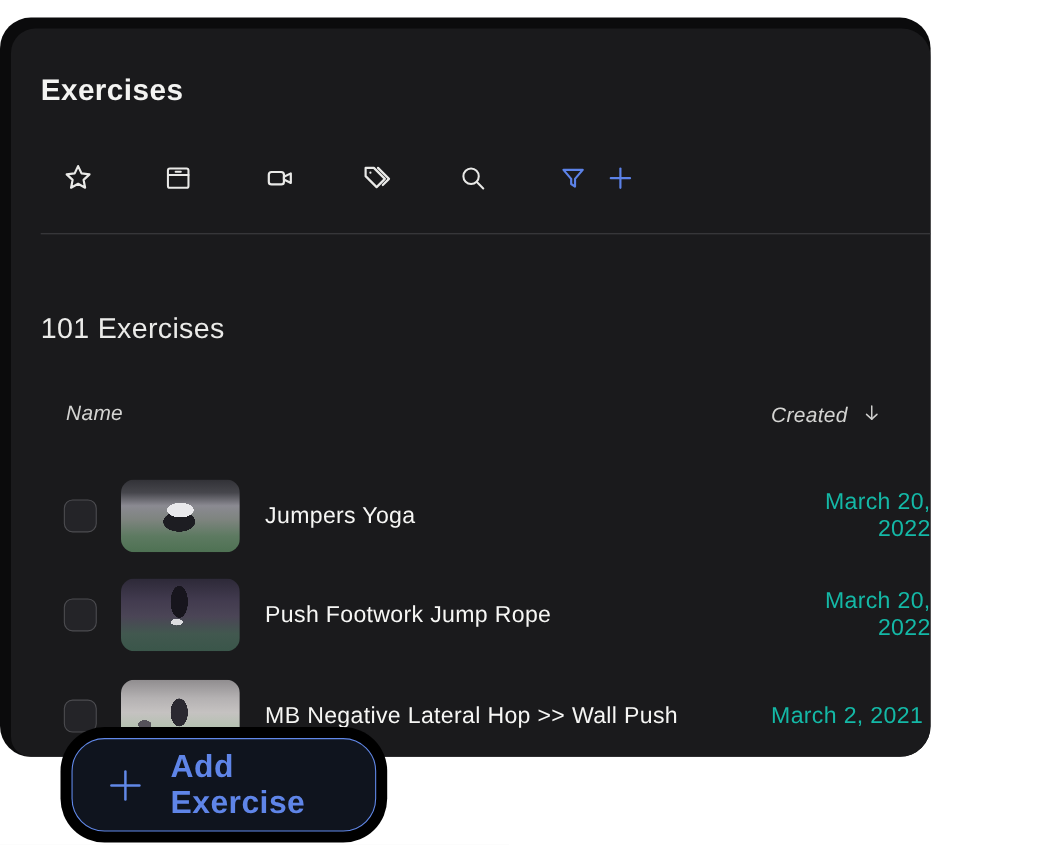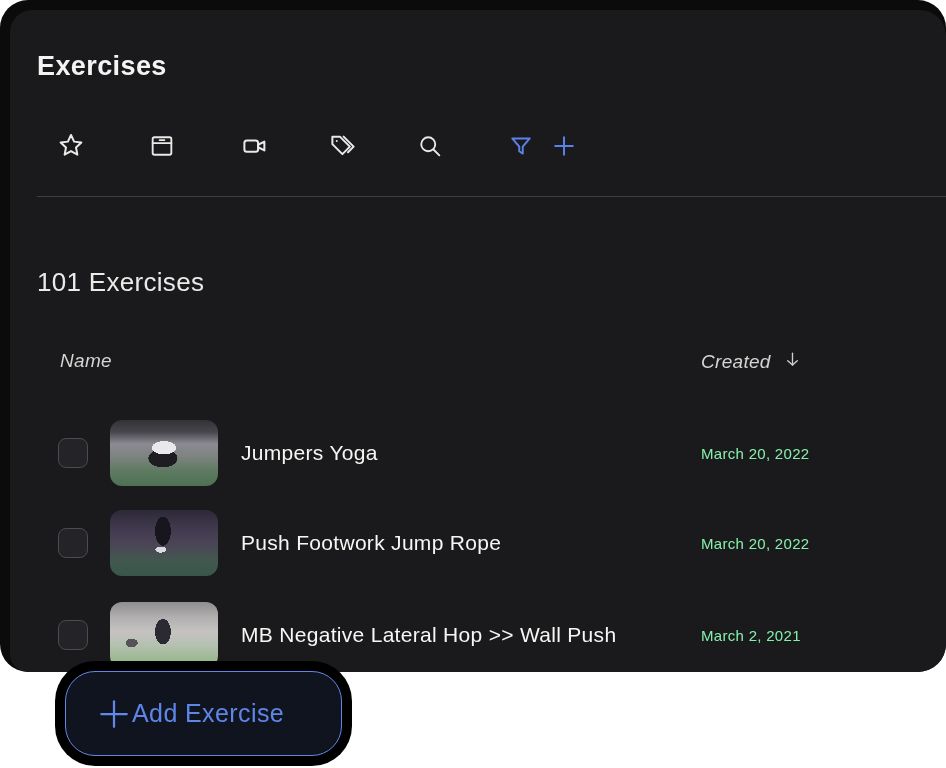--- a/index.html
+++ b/index.html
@@ -2,21 +2,21 @@
 <html><head>
 <meta charset="utf-8">
 <style>
   * { margin:0; padding:0; box-sizing:border-box; }
   html,body { background:#ffffff; }
   body { font-family:"Liberation Sans","DejaVu Sans",sans-serif; }
 
   .stage { position:relative; width:946px; height:768px; background:#ffffff; overflow:hidden; }
 
   
-  .card { position:absolute; left:0; top:0; width:946px; height:672px;
+  .card { position:absolute; left:0; top:16px; width:846px; height:672px;
           background:#0b0b0c; border-radius:28px; overflow:hidden;text-align:right; }
   .panel { position:absolute; left:10px; top:10px; right:0; bottom:0;
            background:#1a1a1c; border-radius:22px 26px 0 18px; }
 
   .page-title { position:absolute; left:27px; top:41px; font-size:27px; font-weight:700;
                 color:#f4f4f2; letter-spacing:0.4px; }
 
   .tool-icon { position:absolute; top:120px; width:32px; height:32px; display:flex;
                align-items:center; justify-content:center; cursor:pointer; }
   .tool-icon svg { display:block; }
@@ -46,30 +46,30 @@
       radial-gradient(ellipse 13px 24px at 49% 32%, #17151d 0 60%, rgba(0,0,0,0) 61%),
       linear-gradient(180deg, #2d2938 0%, #423b4f 30%, #4b4556 52%, #42584f 76%, #3a564a 100%); }
   .thumb-3 { background:
       radial-gradient(ellipse 13px 21px at 49% 45%, #2b2931 0 60%, rgba(0,0,0,0) 61%),
       radial-gradient(ellipse 10px 7px at 20% 62%, #55525a 0 60%, rgba(0,0,0,0) 61%),
       linear-gradient(180deg, #908d8f 0%, #b4b1b2 25%, #c5c2c1 45%, #b5c1b1 65%, #9eb993 85%, #8fae86 100%); }
 
   .row-name { position:absolute; left:231px; top:0; height:92px; display:flex; align-items:center;
               font-size:21px; color:#f6f6f4; letter-spacing:0.3px; }
   .row-date { position:absolute; left:691px; top:0; height:92px; display:flex; align-items:center;
-              font-size:15px; color:#86efac; letter-spacing:0.3px; }
+              font-size:21px; color:#14b8a6; letter-spacing:0.3px; }
 
   
   .add-ring { position:absolute; left:55px; top:661px; width:297px; height:105px;
               background:#000000; border-radius:40px; }
   .add-btn { position:absolute; left:65px; top:671px; width:277px; height:85px;
              background:#0f141e; border:1.5px solid #6188e8; border-radius:30px;
              display:flex; align-items:center; cursor:pointer; }
   .add-btn .plus-wrap { margin-left:30px; display:flex; align-items:center; }
-  .add-label { font-size:25px; font-weight:400; color:#5f85e8; letter-spacing:0.4px; }
+  .add-label { margin-left:23px; font-size:29px; font-weight:700; color:#5f85e8; letter-spacing:0.4px; }
 </style>
 </head>
 <body>
 
 <div class="stage">
   <div class="card">
     <div class="panel">
 
       <div class="page-title">Exercises</div>
 

